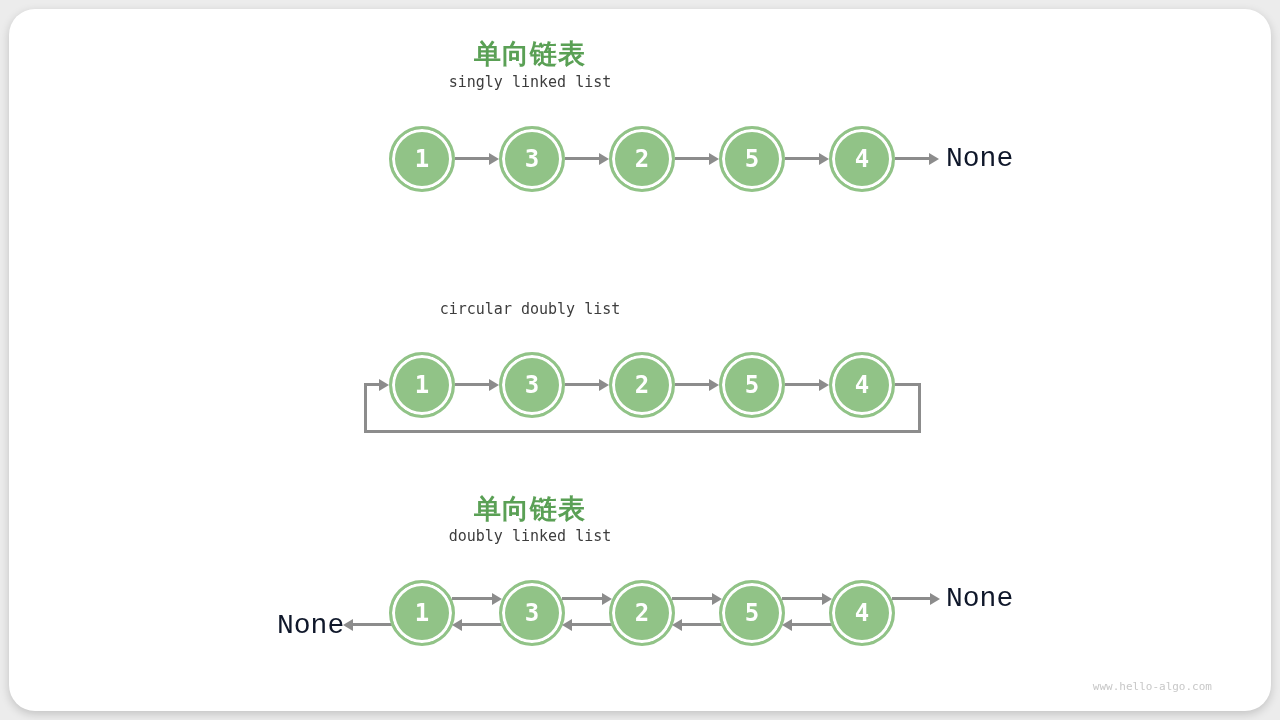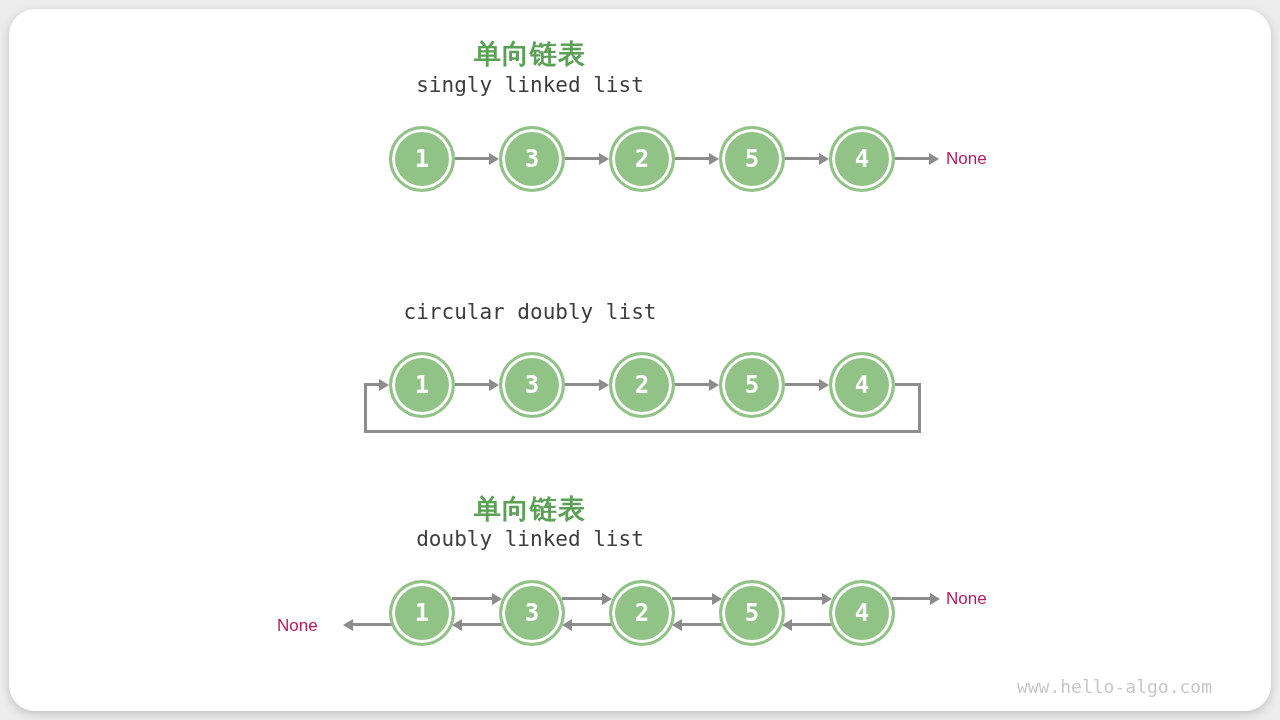--- a/index.html
+++ b/index.html
@@ -17,21 +17,21 @@
   }
   .layer{position:absolute;left:0;top:0;width:1280px;height:720px;}
 
   .sec-title{
     position:absolute;width:400px;text-align:center;
     font-size:27px;font-weight:bold;color:#5aa055;letter-spacing:1px;
     font-family:"DejaVu Sans", sans-serif;
   }
   .sec-sub{
     position:absolute;width:400px;text-align:center;
-    font-size:21px;color:#3d3d3d;
+    font-size:15px;color:#3d3d3d;
     font-family:"DejaVu Sans Mono", monospace;
   }
   .node{
     position:absolute;width:66px;height:66px;border-radius:50%;
     background:#91c387;border:3px solid #91c387;box-sizing:border-box;
     box-shadow:inset 0 0 0 3px #ffffff;
     display:flex;align-items:center;justify-content:center;
   }
   .node span{
     color:#ffffff;font-size:24px;font-weight:bold;
@@ -41,26 +41,26 @@
   .arrow.r::after{
     content:"";position:absolute;right:-10px;top:50%;transform:translateY(-50%);
     border-left:10px solid #8c8c8c;border-top:6px solid transparent;border-bottom:6px solid transparent;
   }
   .arrow.l::before{
     content:"";position:absolute;left:-10px;top:50%;transform:translateY(-50%);
     border-right:10px solid #8c8c8c;border-top:6px solid transparent;border-bottom:6px solid transparent;
   }
   .seg{position:absolute;background:#8c8c8c;}
   .none-label{
-    position:absolute;font-size:17px;color:#be185d;line-height:28px;
-    font-family:Liberation Sans, sans-serif;
+    position:absolute;font-size:28px;color:#0f172a;line-height:28px;
+    font-family:Liberation Mono, monospace;
   }
   .watermark{
     position:absolute;right:68px;top:679px;
-    font-size:18px;color:#c8c8c8;line-height:16px;
+    font-size:11px;color:#c8c8c8;line-height:16px;
     font-family:"DejaVu Sans Mono", monospace;
   }
 </style>
 </head>
 <body>
 
 <div class="stage">
   <div class="card"></div>
   <div class="layer">
 

